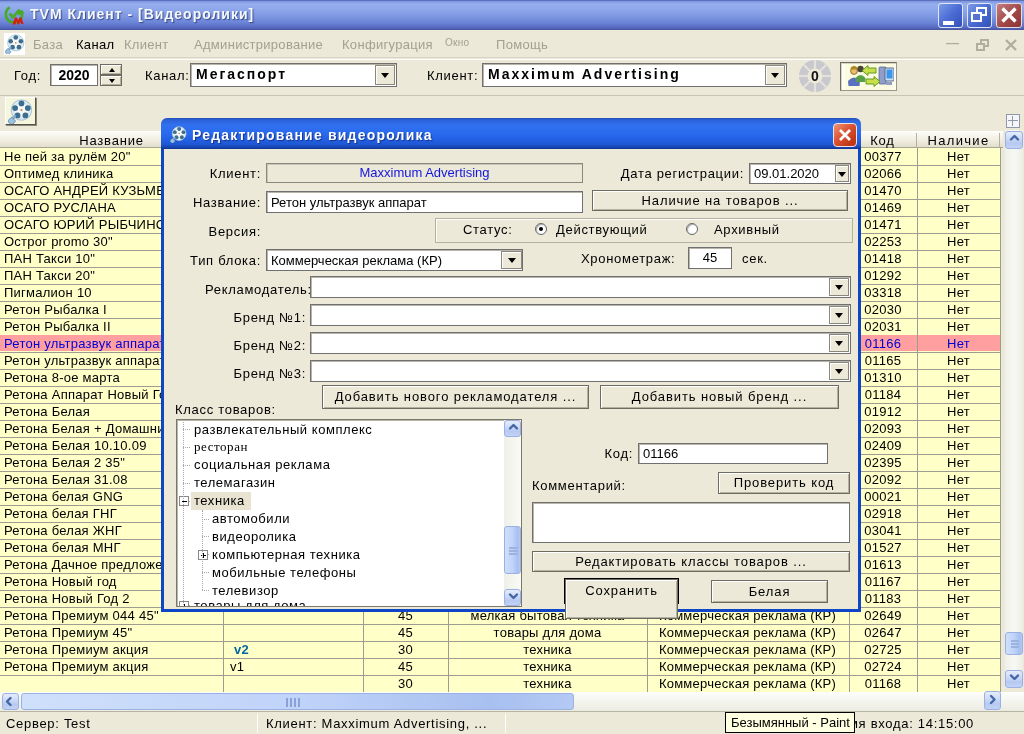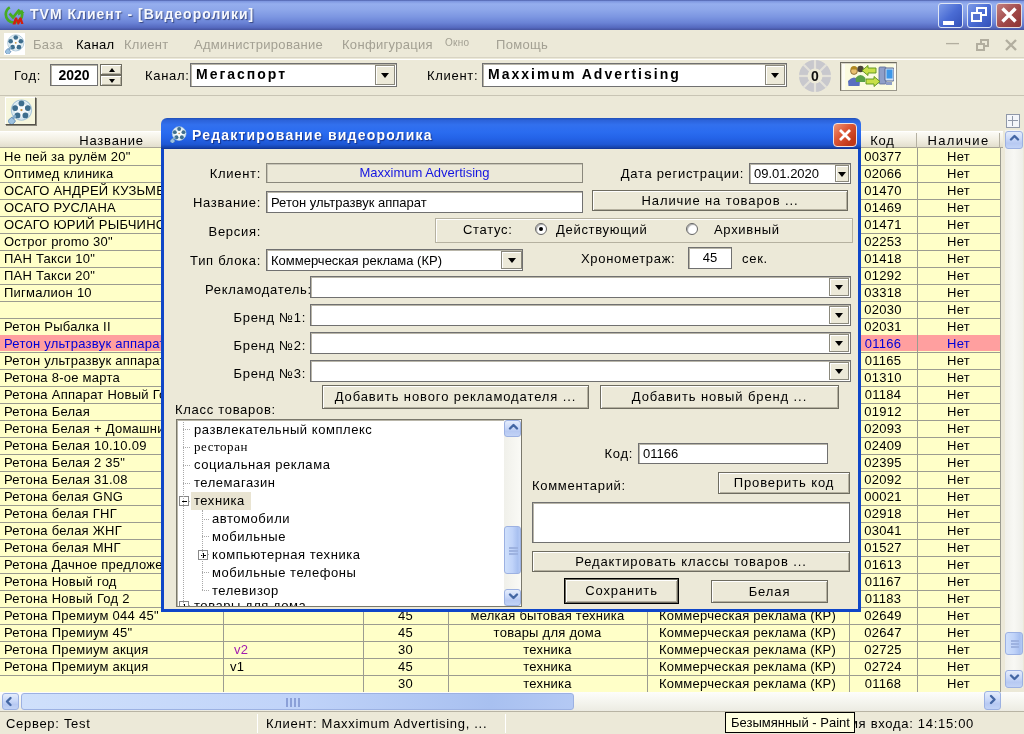--- a/index.html
+++ b/index.html
@@ -181,20 +181,21 @@
 <div class="abs trow tc" style="left:917px;top:249.5px;width:83px;color:#000;">Нет</div>
 <div class="abs" style="left:0;top:266.5px;width:1001px;height:1px;background:#9c9c90;"></div>
 <div class="abs trow" style="left:4px;top:266.5px;width:215px;color:#000;">ПАН Такси 20"</div>
 <div class="abs trow tc" style="left:849px;top:266.5px;width:68px;color:#000;">01292</div>
 <div class="abs trow tc" style="left:917px;top:266.5px;width:83px;color:#000;">Нет</div>
 <div class="abs" style="left:0;top:283.5px;width:1001px;height:1px;background:#9c9c90;"></div>
 <div class="abs trow" style="left:4px;top:283.5px;width:215px;color:#000;">Пигмалион 10</div>
 <div class="abs trow tc" style="left:849px;top:283.5px;width:68px;color:#000;">03318</div>
 <div class="abs trow tc" style="left:917px;top:283.5px;width:83px;color:#000;">Нет</div>
 <div class="abs" style="left:0;top:300.5px;width:1001px;height:1px;background:#9c9c90;"></div>
+<div class="abs trow" style="left:4px;top:300.5px;width:215px;color:#000;">Ретон Рыбалка I</div>
 <div class="abs trow tc" style="left:849px;top:300.5px;width:68px;color:#000;">02030</div>
 <div class="abs trow tc" style="left:917px;top:300.5px;width:83px;color:#000;">Нет</div>
 <div class="abs" style="left:0;top:317.5px;width:1001px;height:1px;background:#9c9c90;"></div>
 <div class="abs trow" style="left:4px;top:317.5px;width:215px;color:#000;">Ретон Рыбалка II</div>
 <div class="abs trow tc" style="left:849px;top:317.5px;width:68px;color:#000;">02031</div>
 <div class="abs trow tc" style="left:917px;top:317.5px;width:83px;color:#000;">Нет</div>
 <div class="abs" style="left:0;top:334.5px;width:1001px;height:1px;background:#9c9c90;"></div>
 <div class="abs" style="left:0;top:335.0px;width:1001px;height:16px;background:#ff9f9f;"></div>
 <div class="abs trow" style="left:4px;top:334.5px;width:215px;color:#0000d8;">Ретон ультразвук аппарат</div>
 <div class="abs trow tc" style="left:849px;top:334.5px;width:68px;color:#0000d8;">01166</div>
@@ -268,21 +269,21 @@
 <div class="abs trow tc" style="left:917px;top:606.5px;width:83px;color:#000;">Нет</div>
 <div class="abs" style="left:0;top:623.5px;width:1001px;height:1px;background:#9c9c90;"></div>
 <div class="abs trow" style="left:4px;top:623.5px;width:215px;color:#000;">Ретона Премиум 45"</div>
 <div class="abs trow tc" style="left:363px;top:623.5px;width:85px;color:#000;">45</div>
 <div class="abs trow tc" style="left:448px;top:623.5px;width:199px;color:#000;">товары для дома</div>
 <div class="abs trow tc" style="left:647px;top:623.5px;width:201px;color:#000;">Коммерческая реклама (КР)</div>
 <div class="abs trow tc" style="left:849px;top:623.5px;width:68px;color:#000;">02647</div>
 <div class="abs trow tc" style="left:917px;top:623.5px;width:83px;color:#000;">Нет</div>
 <div class="abs" style="left:0;top:640.5px;width:1001px;height:1px;background:#9c9c90;"></div>
 <div class="abs trow" style="left:4px;top:640.5px;width:215px;color:#000;">Ретона Премиум акция</div>
-<div class="abs trow" style="left:234px;top:640.5px;color:#a21caf;">v2</div>
+<div class="abs trow" style="left:234px;top:640.5px;color:#0369a1;font-weight:bold;">v2</div>
 <div class="abs trow tc" style="left:363px;top:640.5px;width:85px;color:#000;">30</div>
 <div class="abs trow tc" style="left:448px;top:640.5px;width:199px;color:#000;">техника</div>
 <div class="abs trow tc" style="left:647px;top:640.5px;width:201px;color:#000;">Коммерческая реклама (КР)</div>
 <div class="abs trow tc" style="left:849px;top:640.5px;width:68px;color:#000;">02725</div>
 <div class="abs trow tc" style="left:917px;top:640.5px;width:83px;color:#000;">Нет</div>
 <div class="abs" style="left:0;top:657.5px;width:1001px;height:1px;background:#9c9c90;"></div>
 <div class="abs trow" style="left:4px;top:657.5px;width:215px;color:#000;">Ретона Премиум акция</div>
 <div class="abs trow" style="left:230px;top:657.5px;color:#000;">v1</div>
 <div class="abs trow tc" style="left:363px;top:657.5px;width:85px;color:#000;">45</div>
 <div class="abs trow tc" style="left:448px;top:657.5px;width:199px;color:#000;">техника</div>
@@ -442,21 +443,21 @@
 <div class="abs titem" style="left:17px;top:54.2px;">телемагазин</div>
 <div class="abs" style="left:6px;top:80.6px;width:7px;height:1px;border-top:1px dotted #a8a8a8;"></div>
 <div class="abs" style="left:14px;top:71.6px;width:60px;height:18px;background:#e9e4d2;"></div>
 <div class="abs titem" style="left:17px;top:72.1px;">техника</div>
 <div class="abs" style="left:1.5px;top:76.1px;width:10px;height:10px;background:#fff;border:1px solid #888;">
         <div class="abs" style="left:2px;top:4px;width:5px;height:1px;background:#000;"></div>
       </div>
 <div class="abs" style="left:25px;top:98.5px;width:7px;height:1px;border-top:1px dotted #a8a8a8;"></div>
 <div class="abs titem" style="left:35px;top:90.0px;">автомобили</div>
 <div class="abs" style="left:25px;top:116.4px;width:7px;height:1px;border-top:1px dotted #a8a8a8;"></div>
-<div class="abs titem" style="left:35px;top:107.9px;">мобильные</div>
+<div class="abs titem" style="left:35px;top:107.9px;">видеоролика</div>
 <div class="abs" style="left:25px;top:134.3px;width:7px;height:1px;border-top:1px dotted #a8a8a8;"></div>
 <div class="abs titem" style="left:35px;top:125.8px;">компьютерная техника</div>
 <div class="abs" style="left:20.5px;top:129.8px;width:10px;height:10px;background:#fff;border:1px solid #888;">
         <div class="abs" style="left:2px;top:4px;width:5px;height:1px;background:#000;"></div>
         <div class="abs" style="left:4px;top:2px;width:1px;height:5px;background:#000;"></div>
       </div>
 <div class="abs" style="left:25px;top:152.2px;width:7px;height:1px;border-top:1px dotted #a8a8a8;"></div>
 <div class="abs titem" style="left:35px;top:143.7px;">мобильные телефоны</div>
 <div class="abs" style="left:25px;top:170.1px;width:7px;height:1px;border-top:1px dotted #a8a8a8;"></div>
 <div class="abs titem" style="left:35px;top:161.6px;">телевизор</div>
@@ -486,20 +487,20 @@
 
   <div class="abs lbl" style="left:403px;top:328px;width:69px;text-align:right;">Код:</div>
   <div class="abs inp" style="left:477px;top:325px;width:190px;height:21px;">
     <div class="abs" style="left:4px;top:2px;font-size:13px;">01166</div>
   </div>
   <div class="abs lbl" style="left:371px;top:360px;">Комментарий:</div>
   <div class="abs btn" style="left:557px;top:354px;width:132px;height:22px;line-height:20px;">Проверить код</div>
   <div class="abs inp" style="left:371px;top:384px;width:318px;height:41px;"></div>
   <div class="abs btn" style="left:371px;top:433px;width:318px;height:21px;line-height:19px;">Редактировать классы товаров ...</div>
   <div class="abs" style="left:403px;top:460px;width:115px;height:26px;border:1px solid #000;background:#ece9d8;">
-    <div class="abs btn" style="left:0px;top:0px;width:113px;height:24px;line-height:22px;">Сохранить</div>
+    <div class="abs btn" style="left:0px;top:0px;width:113px;height:40px;line-height:22px;">Сохранить</div>
   </div>
   <div class="abs btn" style="left:550px;top:462px;width:117px;height:23px;line-height:21px;">Белая</div>
 </div>
 
 <div class="abs" style="left:725px;top:712px;width:130px;height:21px;background:#ffffe1;border:1px solid #000;z-index:50;">
   <div class="abs" style="left:5px;top:2px;font-size:13px;color:#000;white-space:nowrap;">Безымянный - Paint</div>
 </div>
 
 </body></html>

